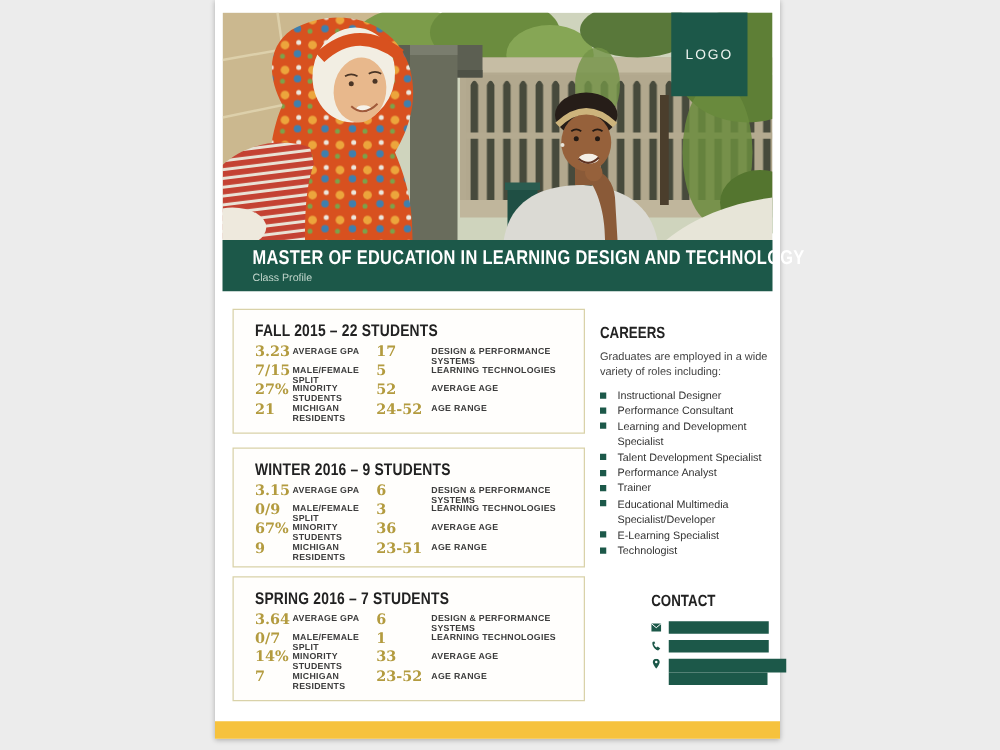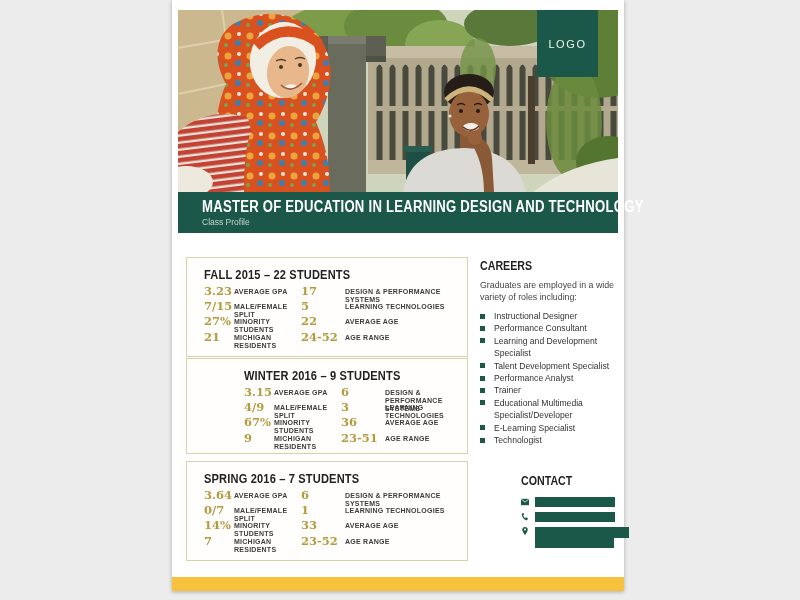--- a/index.html
+++ b/index.html
@@ -23,22 +23,22 @@
   .logo{position:absolute;left:365px;top:10px;width:61px;height:67px;background:var(--green);
         color:#eef4f0;display:flex;align-items:center;justify-content:center;
         padding-top:0;font-size:11px;letter-spacing:1.6px;font-weight:400;}
   
   .banner{position:absolute;left:6px;top:192px;width:440px;height:41px;background:var(--green);color:#fff;}
   .cond{display:inline-block;transform:scaleX(.82);transform-origin:0 50%;white-space:nowrap;}
   .banner-title{position:absolute;left:24px;top:6px;font-size:16px;font-weight:bold;letter-spacing:.3px;}
   .banner-subtitle{position:absolute;left:24px;top:25px;font-size:8.5px;color:#c2d6cc;}
   
   .statbox{position:absolute;left:14px;width:282px;border:1px solid var(--box-border);background:#fffefc;}
-  .statbox.b1{top:257px;height:100px;}
-  .statbox.b2{top:358px;height:96px;padding-left:40px;}
+  .statbox.b1{top:247px;height:100px;}
+  .statbox.b2{top:358px;height:96px;}
   .statbox.b3{top:461px;height:100px;}
   .statbox h2{margin:9px 0 2px 17px;font-size:13.5px;font-weight:bold;color:var(--ink);letter-spacing:.2px;}
   .statgrid{display:grid;grid-template-columns:30px 67px 44px 1fr;grid-auto-rows:15.2px;
             margin:2px 4px 0 17px;font-weight:bold;}
   .sv{font-family:"DejaVu Serif",serif;font-size:11.5px;color:var(--gold);line-height:15px;}
   .sl{font-size:7px;color:var(--label);letter-spacing:.25px;padding-top:4px;line-height:8px;}
   
   .careers{position:absolute;left:308px;top:247px;width:138px;}
   .careers h2,.contact h2{margin:11px 0 0 0;font-size:13px;font-weight:bold;color:var(--ink);}
   .careers p{margin:7px 0 0 0;font-size:8.8px;line-height:11.5px;color:#444;}
@@ -166,37 +166,37 @@
         <div class="sv">3.23</div>
         <div class="sl">AVERAGE GPA</div>
         <div class="sv">17</div>
         <div class="sl">DESIGN &amp; PERFORMANCE SYSTEMS</div>
         <div class="sv">7/15</div>
         <div class="sl">MALE/FEMALE SPLIT</div>
         <div class="sv">5</div>
         <div class="sl">LEARNING TECHNOLOGIES</div>
         <div class="sv">27%</div>
         <div class="sl">MINORITY STUDENTS</div>
-        <div class="sv">22</div>
+        <div class="sv">52</div>
         <div class="sl">AVERAGE AGE</div>
         <div class="sv">21</div>
         <div class="sl">MICHIGAN RESIDENTS</div>
         <div class="sv">24-52</div>
         <div class="sl">AGE RANGE</div>
       </div>
     </div>
 
     <div class="statbox b2">
       <h2><span class="cond">WINTER 2016 – 9 STUDENTS</span></h2>
       <div class="statgrid">
         <div class="sv">3.15</div>
         <div class="sl">AVERAGE GPA</div>
         <div class="sv">6</div>
         <div class="sl">DESIGN &amp; PERFORMANCE SYSTEMS</div>
-        <div class="sv">4/9</div>
+        <div class="sv">0/9</div>
         <div class="sl">MALE/FEMALE SPLIT</div>
         <div class="sv">3</div>
         <div class="sl">LEARNING TECHNOLOGIES</div>
         <div class="sv">67%</div>
         <div class="sl">MINORITY STUDENTS</div>
         <div class="sv">36</div>
         <div class="sl">AVERAGE AGE</div>
         <div class="sv">9</div>
         <div class="sl">MICHIGAN RESIDENTS</div>
         <div class="sv">23-51</div>

